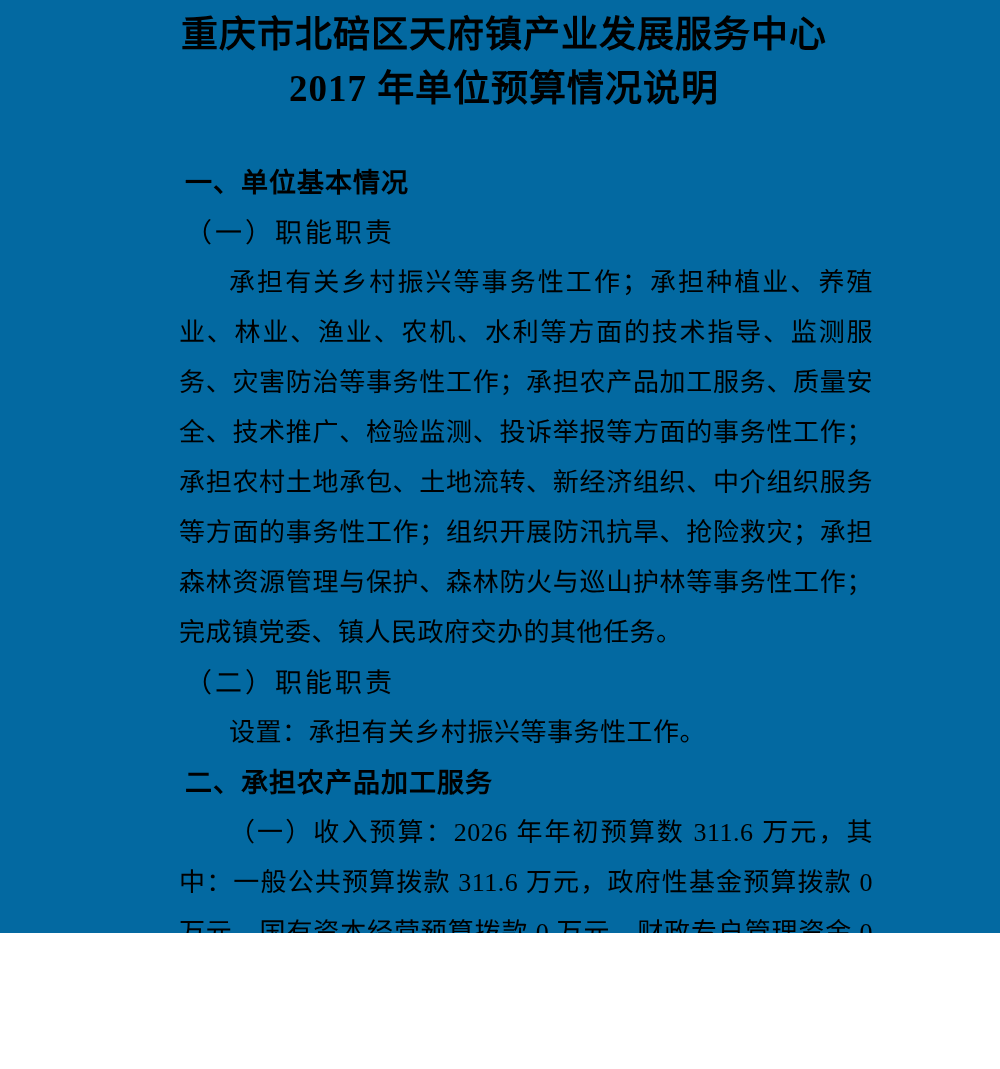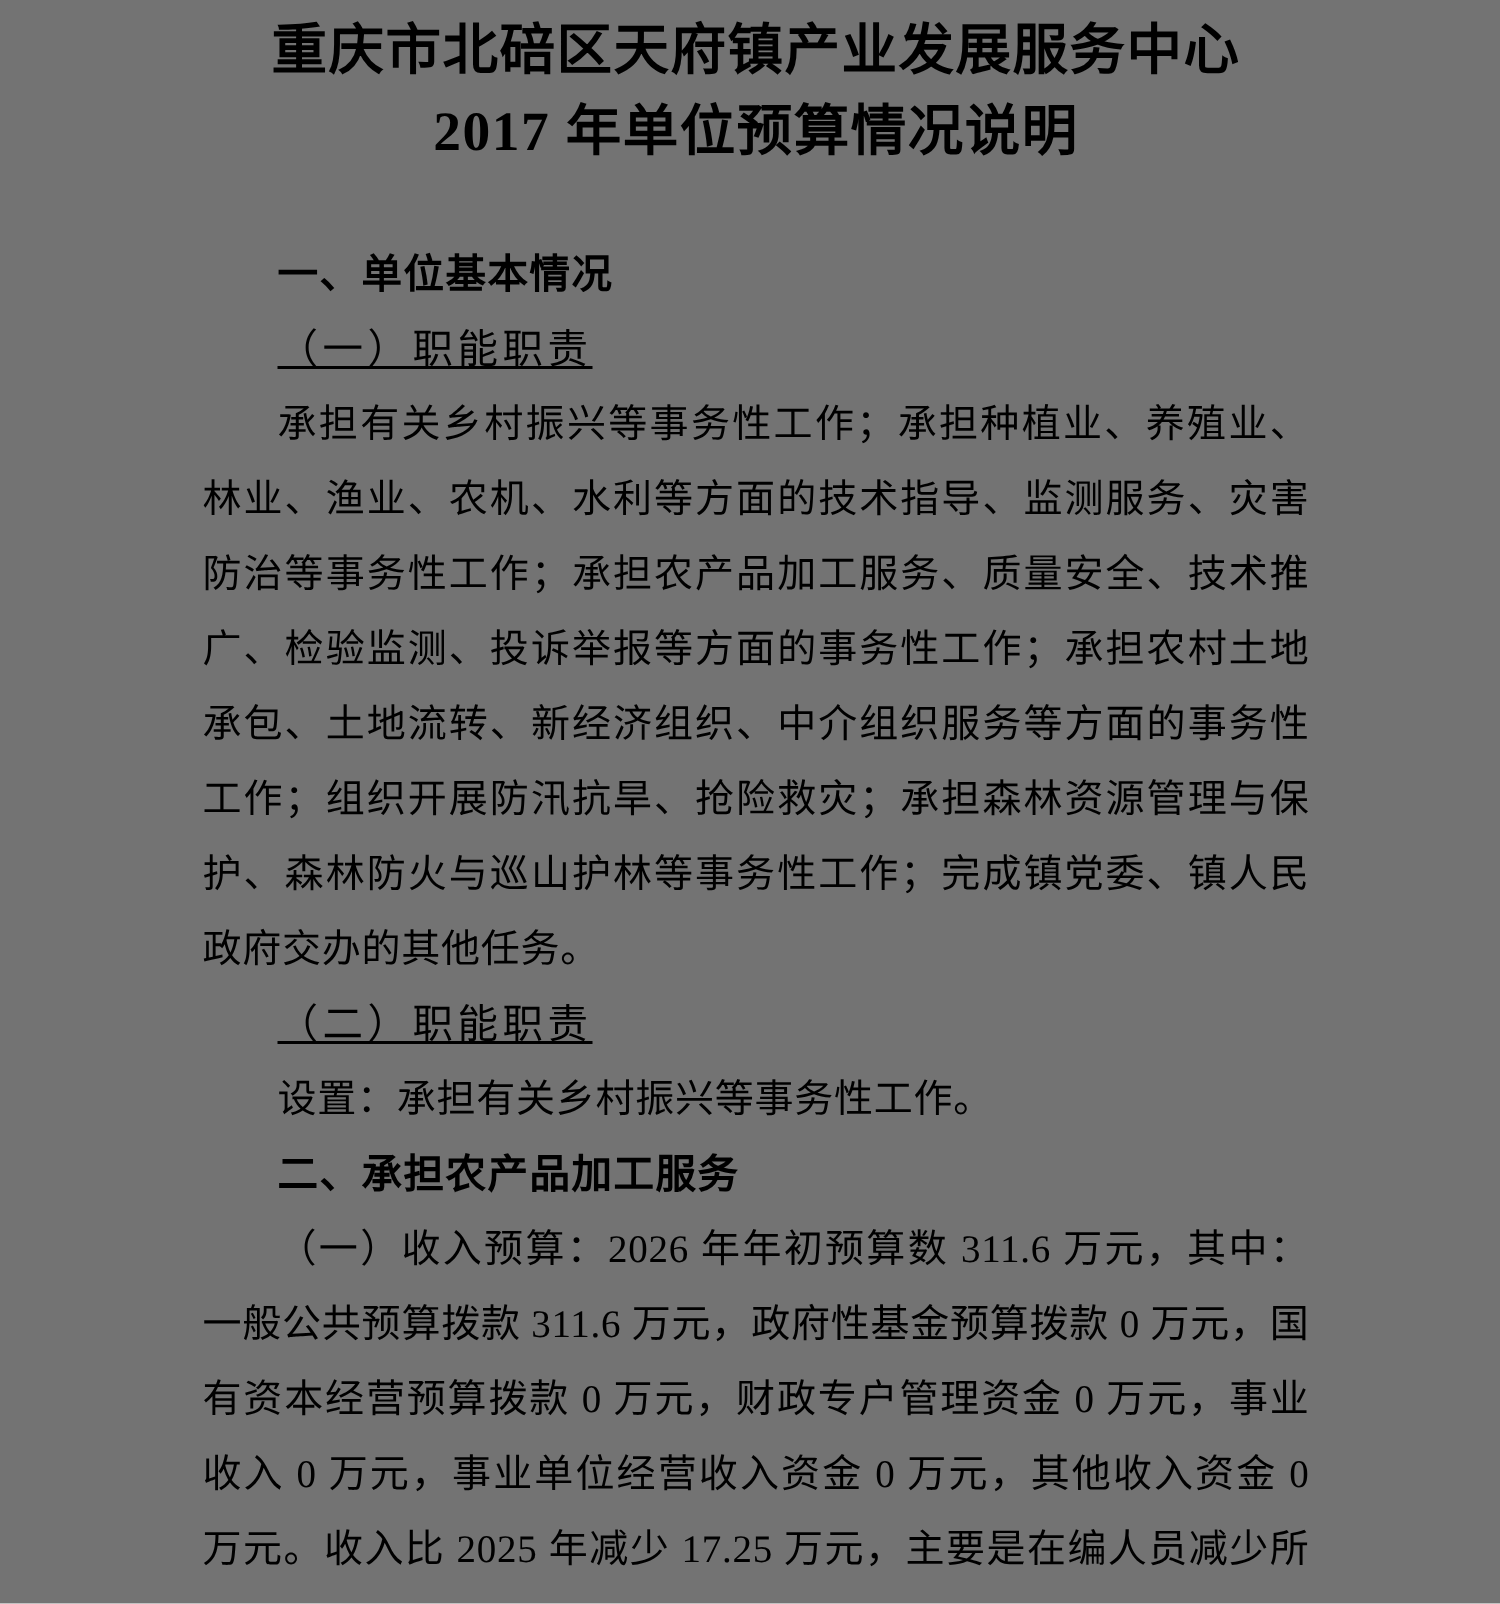--- a/index.html
+++ b/index.html
@@ -7,22 +7,22 @@
   body {
     width: 1000px;
     height: 1069px;
     font-family: "Liberation Serif", "DejaVu Serif", serif;
     color: #000000;
     overflow: hidden;
   }
   .page {
     position: relative;
     width: 1000px;
-    height: 1069px;
-    background: #737373;
+    height: 933px;
+    background: #0369a1;
     overflow: hidden;
   }
   .title-block {
     padding-top: 8px;
     margin-left: 135px;
     margin-right: 127px;
     text-align: center;
     font-weight: bold;
     font-size: 37px;
     line-height: 54px;
@@ -39,27 +39,27 @@
     font-weight: bold;
     font-size: 27px;
     text-indent: 50px;
     letter-spacing: 1px;
   }
   .sub-heading {
     
     font-size: 27px;
     text-indent: 50px;
     letter-spacing: 3px;
-    text-decoration: underline;
   }
   .para {
     text-align: justify;
     text-justify: inter-character;
     text-indent: 50px;
     letter-spacing: 0.5px;
+    margin-left: 44px;
   }
 </style>
 </head>
 <body>
 
 <div class="page">
 
   <div class="title-block">
     <div>重庆市北碚区天府镇产业发展服务中心</div>
     <div>2017 年单位预算情况说明</div>

